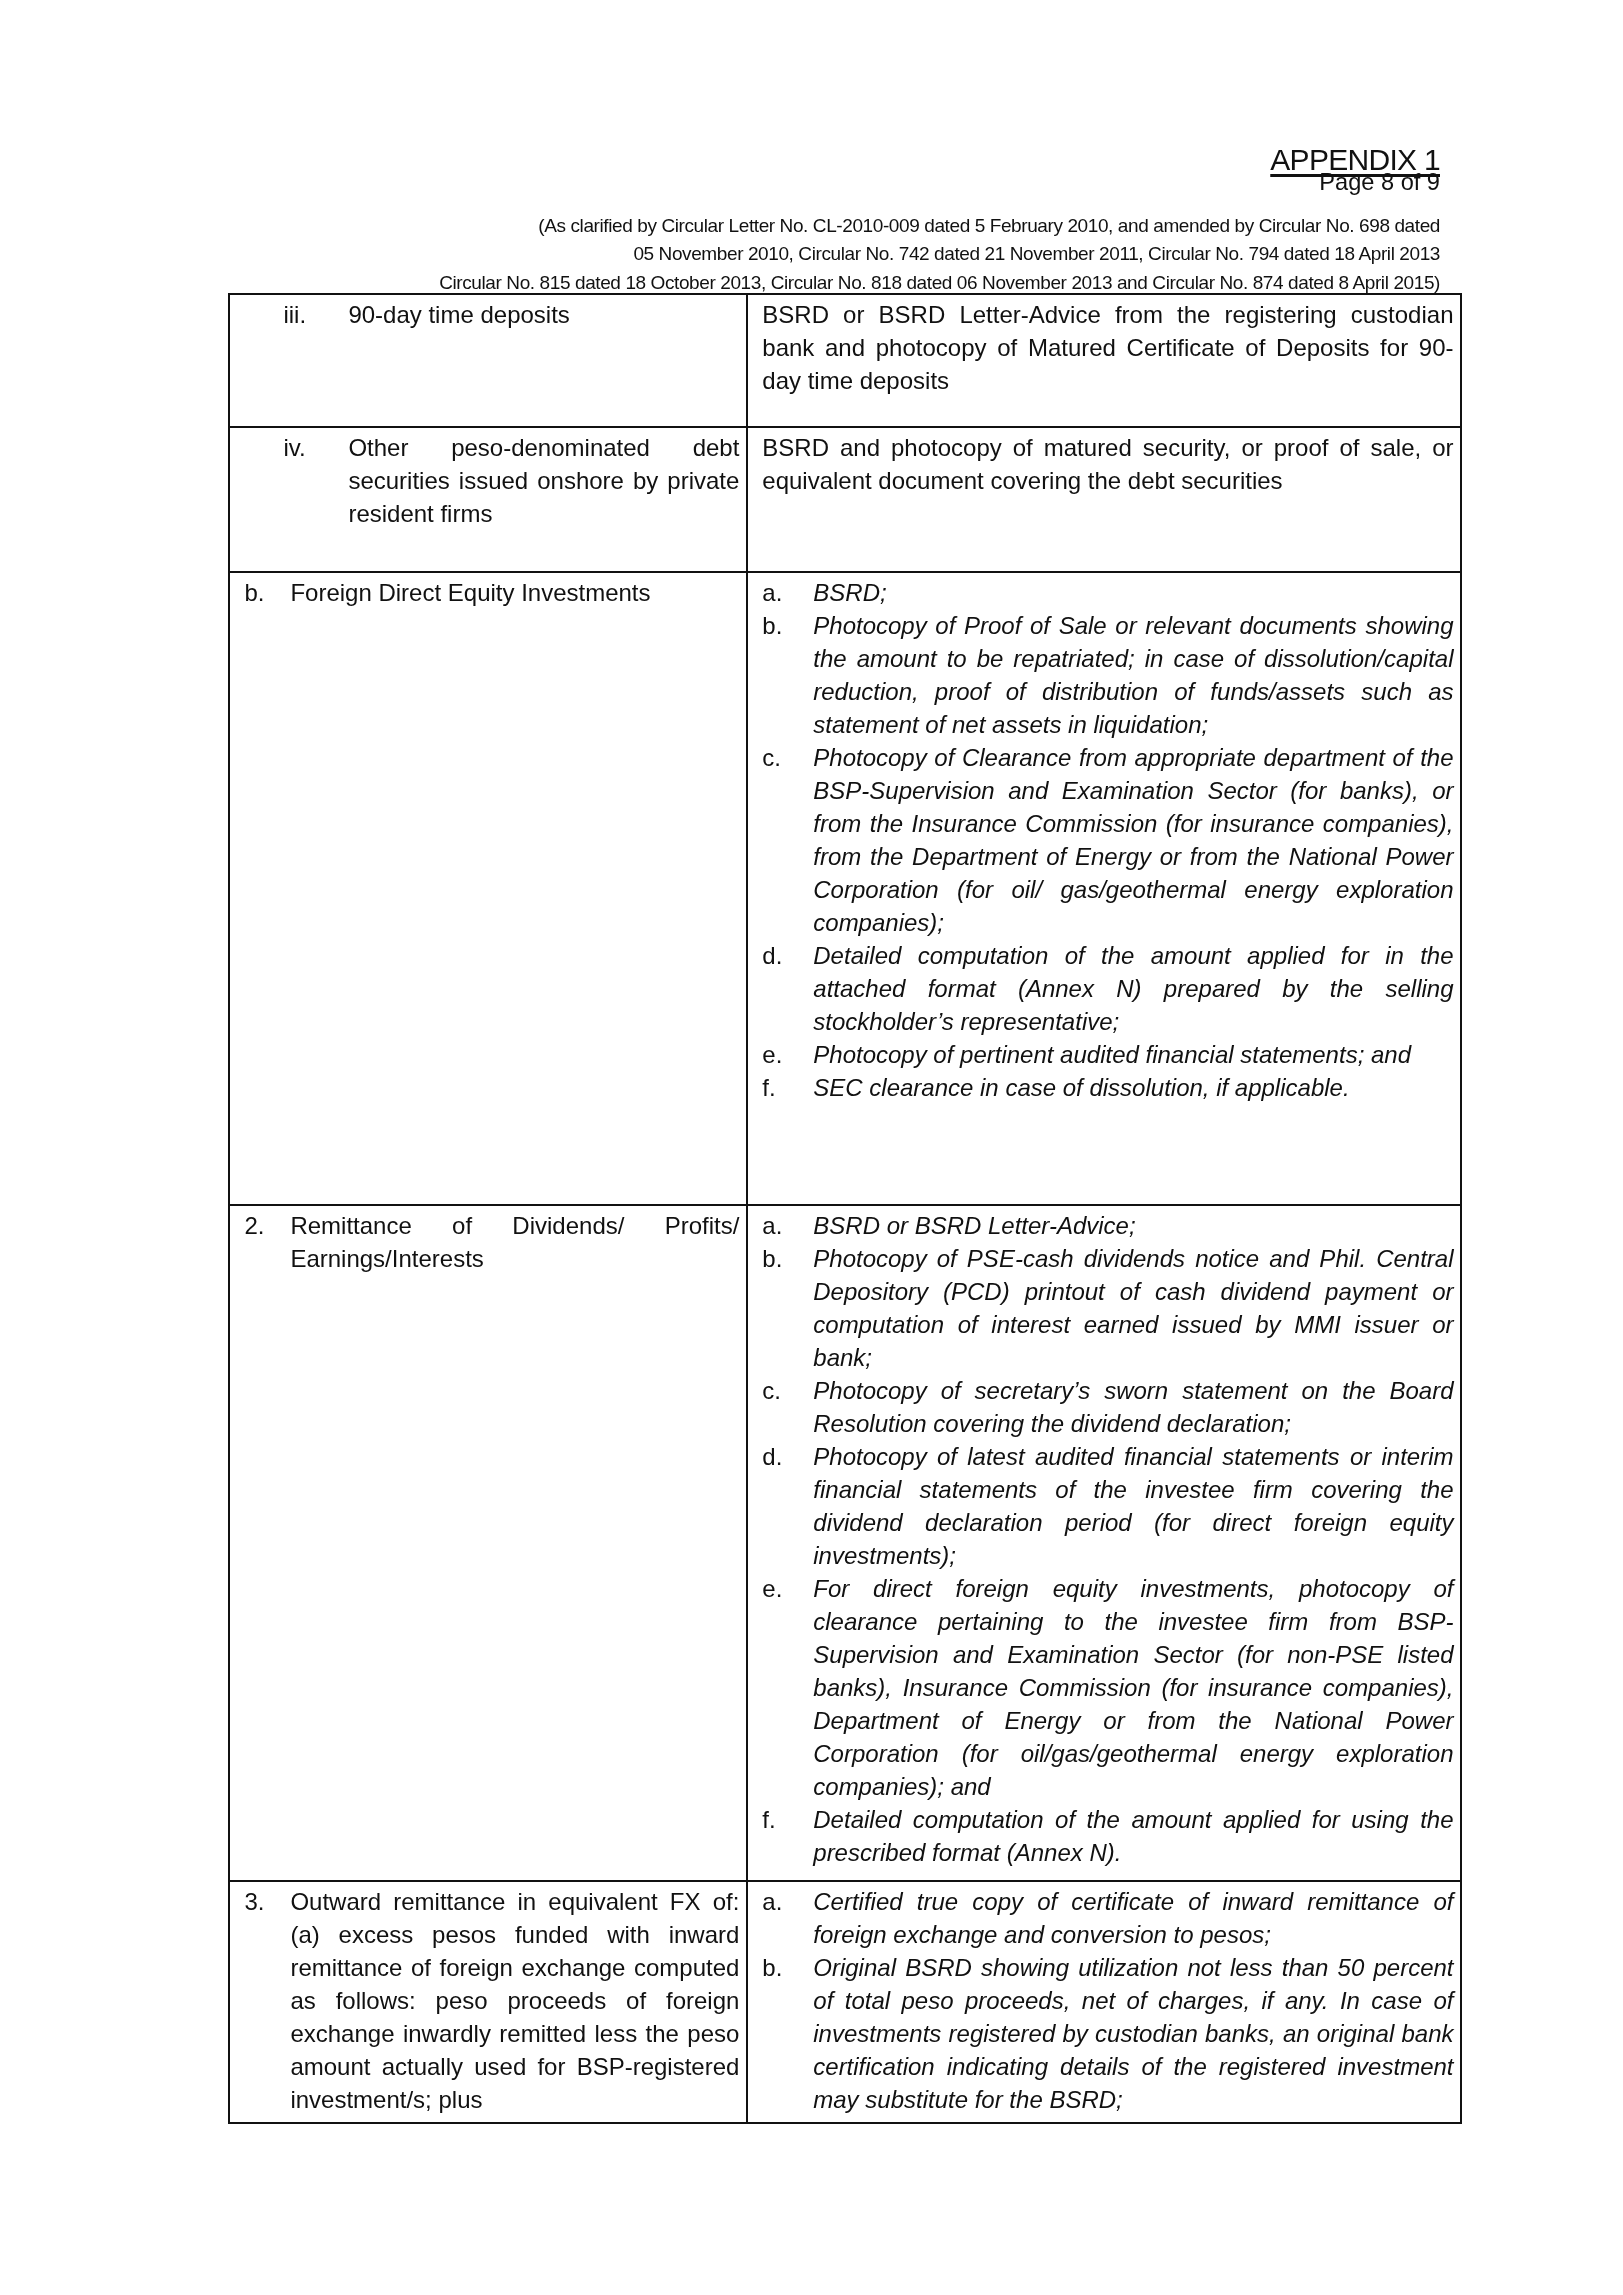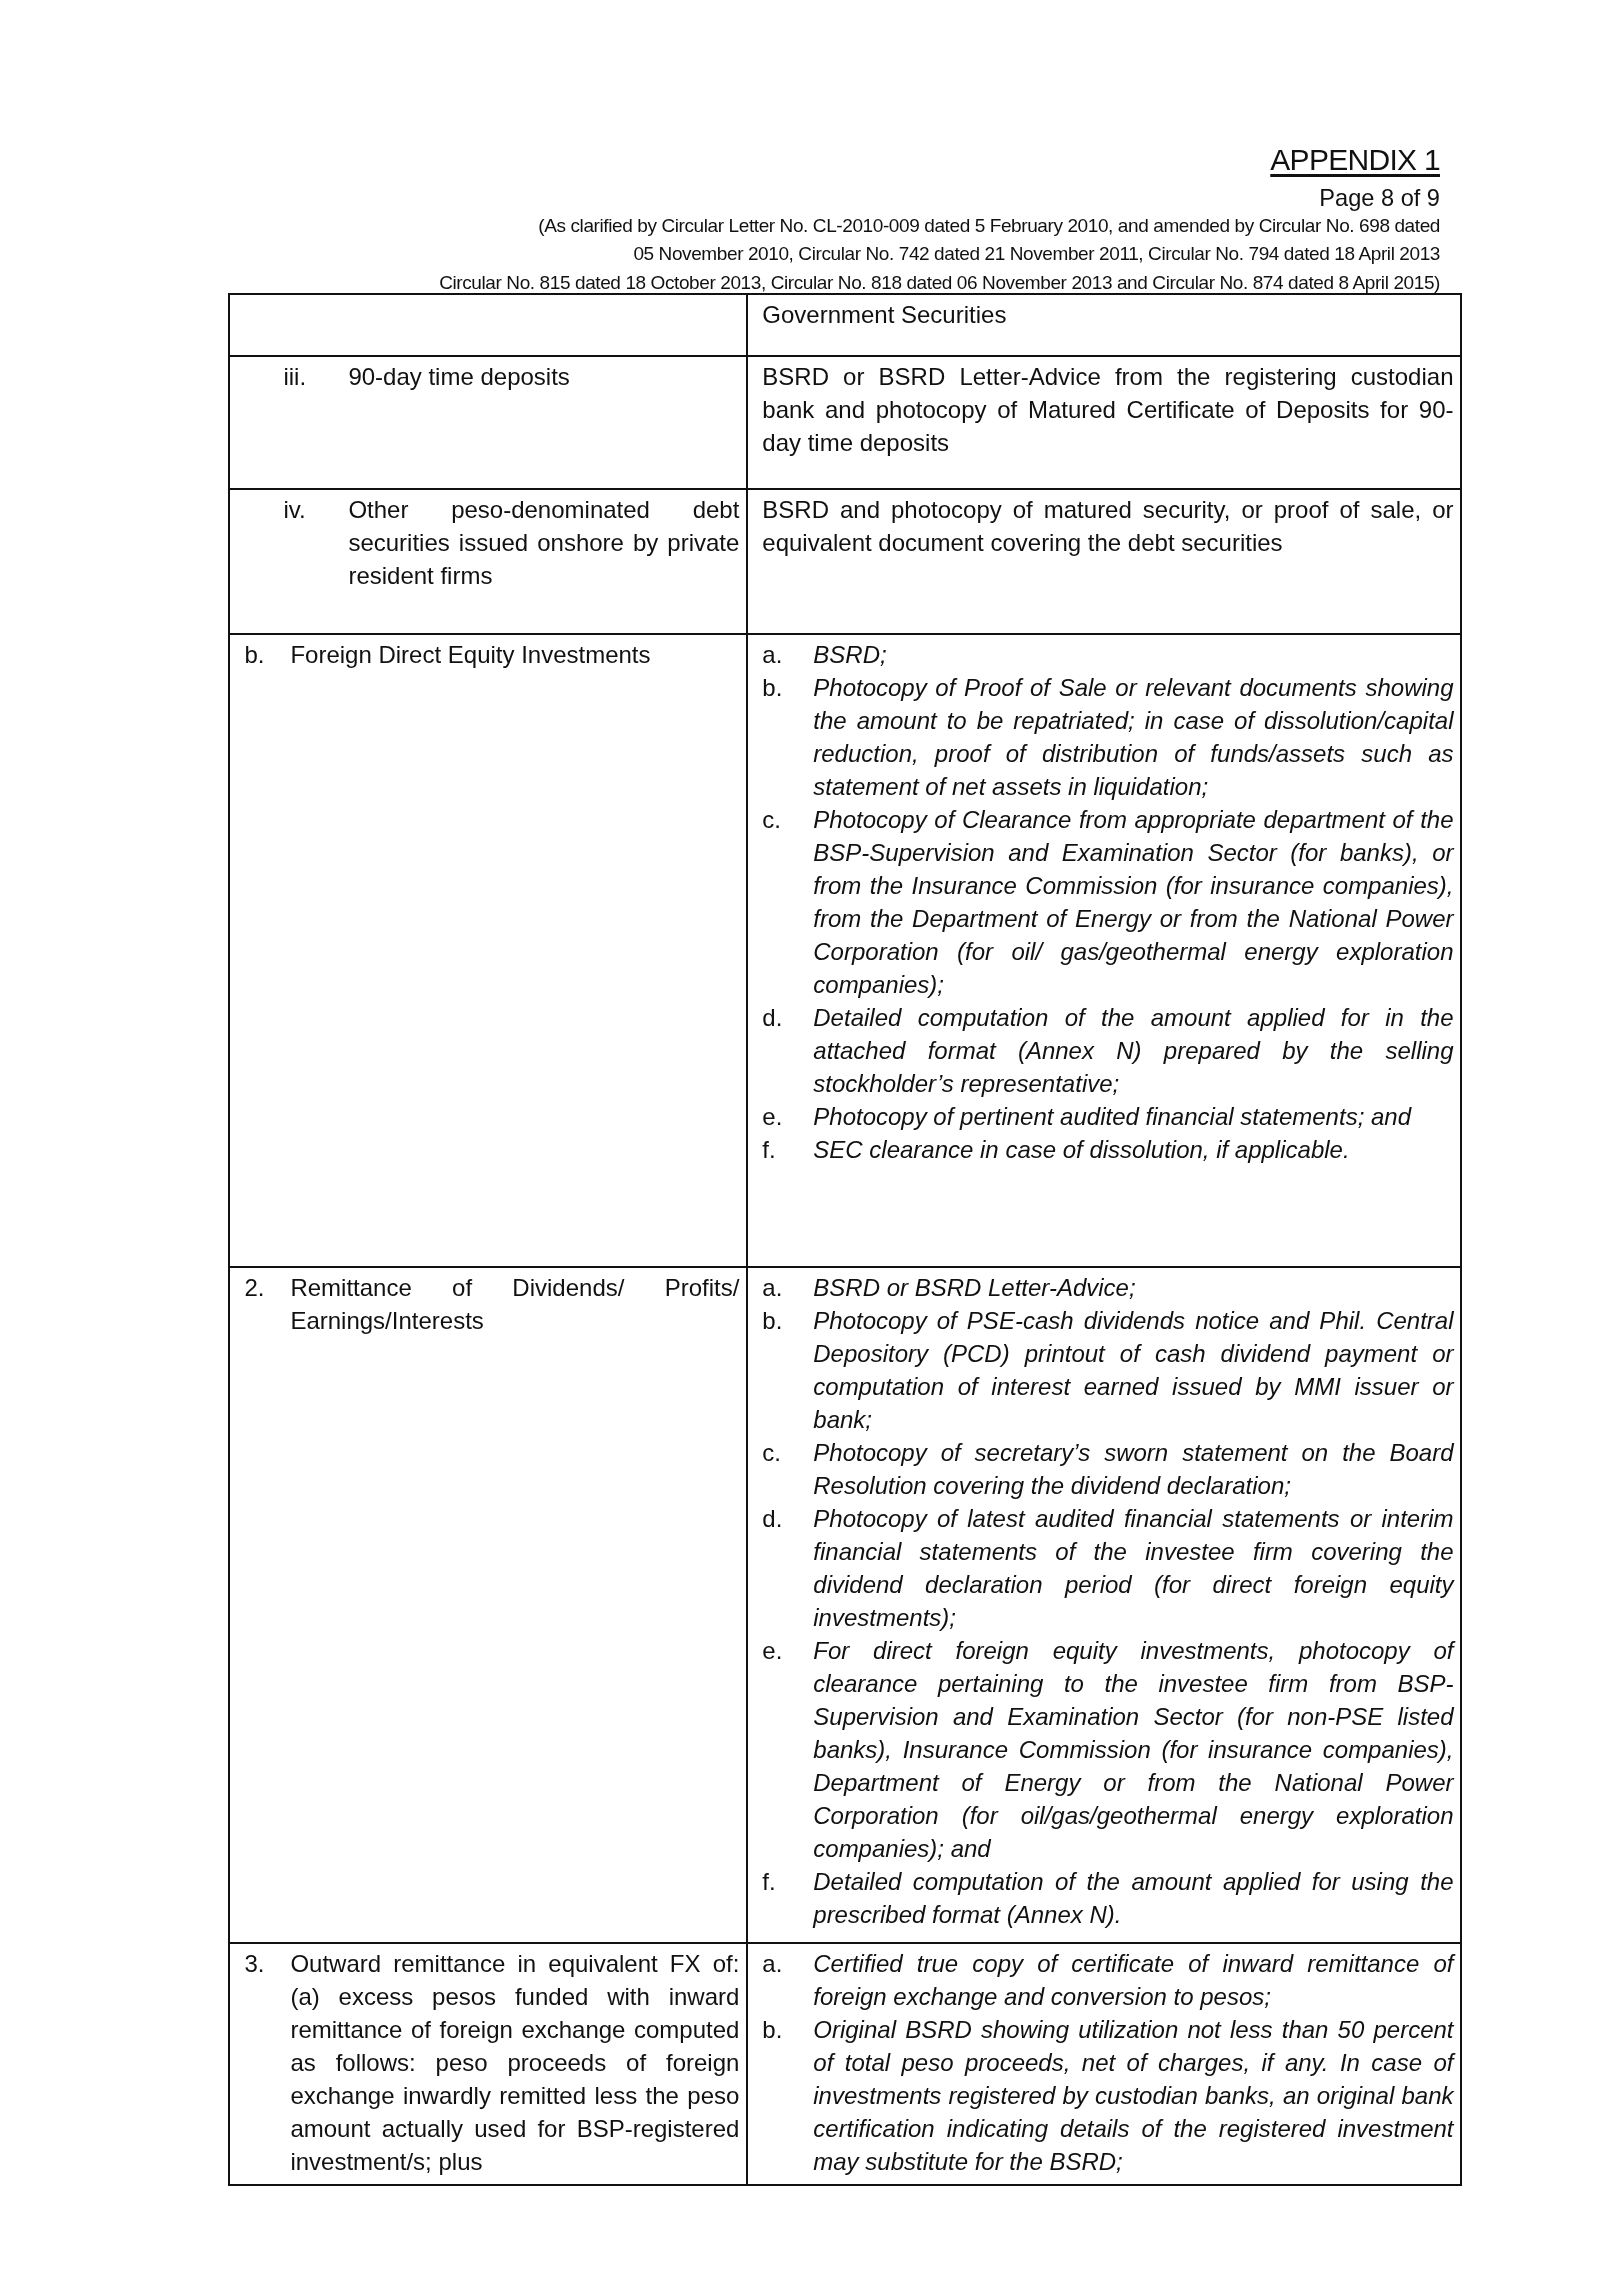--- a/index.html
+++ b/index.html
@@ -1,20 +1,20 @@
 <!DOCTYPE html>
 <html style="font-size:10.5px"><head>
 <meta charset="utf-8">
 <style>
   html, body { margin:0; padding:0; background:#fff; }
   body { width:1623px; height:2295px; position:relative; overflow:hidden;
          font-family:"Liberation Sans", sans-serif; color:#111; }
   .hdr { position:absolute; right:183px; text-align:right; }
   #appendix { top:143px; font-size:30px; font-weight:normal; text-decoration:underline; text-decoration-thickness:2.6px; text-underline-offset:3.9px; letter-spacing:-0.7px; }
-  #pageno { top:185px; font-size:23.6px; }
+  #pageno { top:169px; font-size:23.6px; }
   .note { position:absolute; right:183px; font-size:19px; text-align:right; white-space:nowrap; letter-spacing:-0.4px; }
   #n1 { top:215px; } #n2 { top:243px; } #n3 { top:272px;margin-left:25px; }
   table { position:absolute; left:228px; top:293px; width:1234px; border-collapse:collapse; table-layout:fixed; }
   td { border:2px solid #111; vertical-align:top; font-size:24px; line-height:33px; padding:2.6px 6.5px 6.5px 14.4px; }
   td.l { width:495px; }
   .item { display:flex; text-align:justify; }
   .mk { flex:0 0 auto; }
   .sub .mk { width:65px; padding-left:39px; }
   .top .mk { width:46px; padding-left:0; }
   .list .li { display:flex; text-align:justify; }
@@ -26,26 +26,20 @@
 <body>
 
 <div class="hdr" id="appendix">APPENDIX 1</div>
 <div class="hdr" id="pageno">Page 8 of 9</div>
 <div class="note" id="n1">(As clarified by Circular Letter No. CL-2010-009 dated 5 February 2010, and amended by Circular No. 698 dated</div>
 <div class="note" id="n2">05 November 2010, Circular No. 742 dated 21 November 2011, Circular No. 794 dated 18 April 2013</div>
 <div class="note" id="n3">Circular No. 815 dated 18 October 2013, Circular No. 818 dated 06 November 2013 and Circular No. 874 dated 8 April 2015)</div>
 
 <table>
   <tbody>
-      <tr style="height:62px">
-    <td class="l"></td>
-    <td>
-          <div class="plain">Government Securities</div>
-        </td>
-  </tr>
   <tr style="height:133px">
     <td class="l">
           <div class="item sub">
             <span class="mk">iii.</span>
             <span>90-day time deposits</span>
           </div>
         </td>
     <td>
           <div class="plain">BSRD or BSRD Letter-Advice from the registering custodian bank and photocopy of Matured Certificate of Deposits for 90-day time deposits</div>
         </td>

